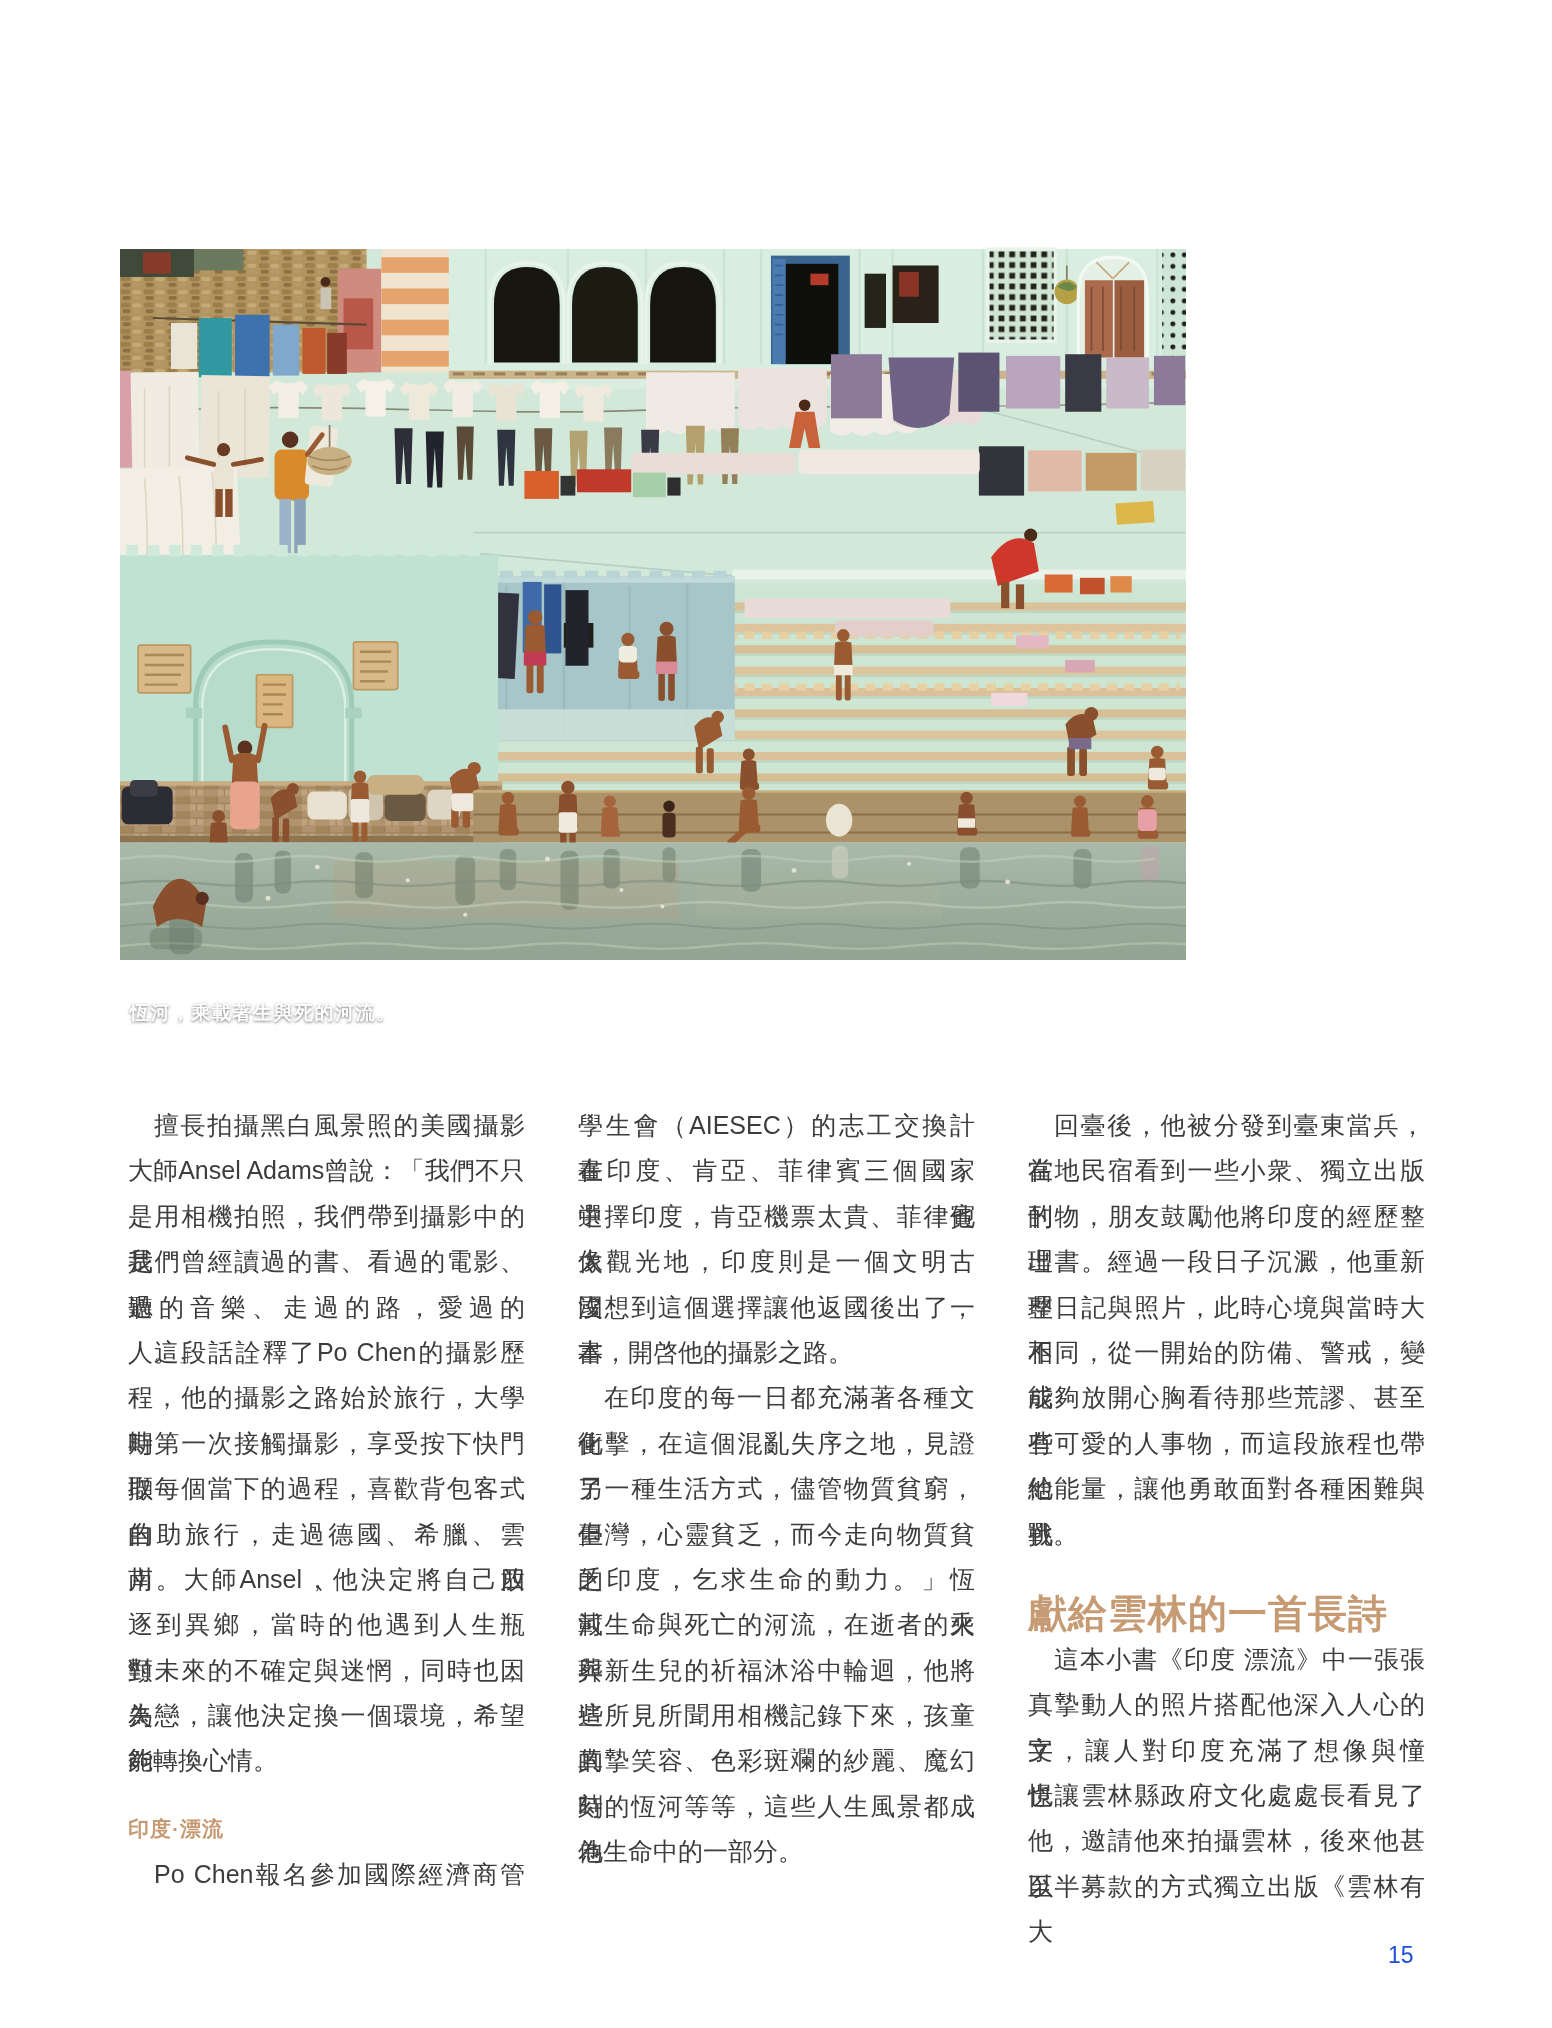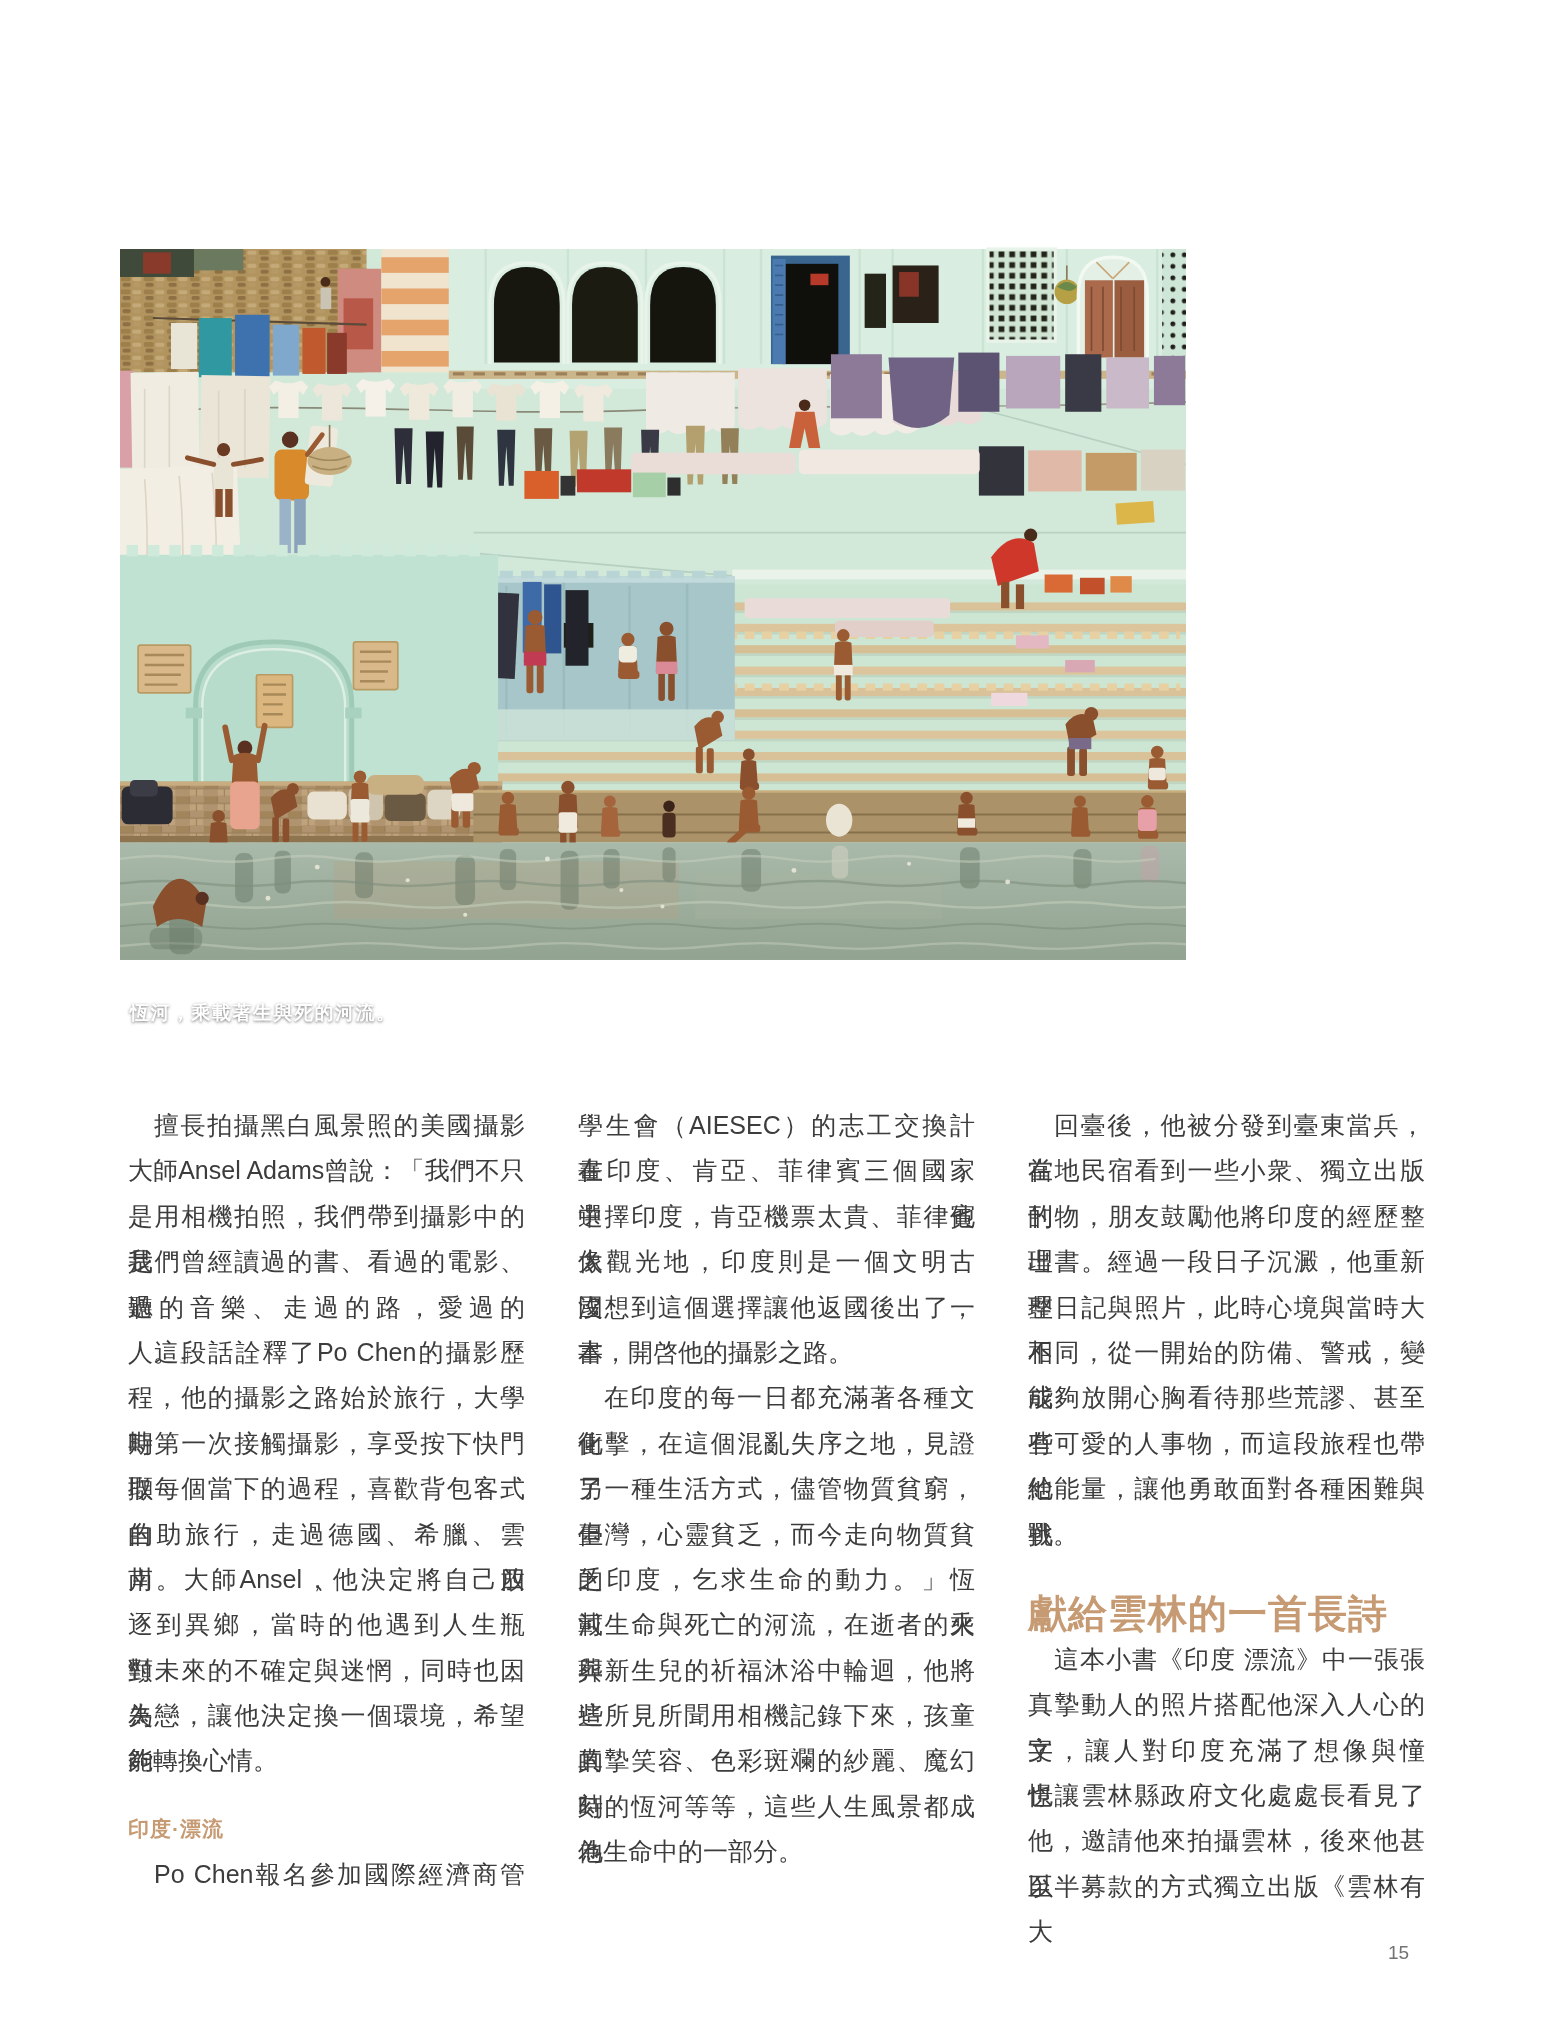--- a/index.html
+++ b/index.html
@@ -13,21 +13,21 @@
   .col[data-col="1"]{left:570px}
   .col[data-col="2"]{left:1020px}
   .line{height:45.4px;line-height:45.4px;text-align:justify;text-align-last:justify;
     overflow:visible;white-space:normal;}
   .line.end{text-align-last:left;}
   .line.indent{text-indent:26px;}
   .heading{color:var(--accent-heading,#c69b74);font-weight:bold;font-size:21px;height:46px;line-height:46px;
     letter-spacing:1px;}
   .col[data-col="0"] .heading{margin-top:22px;}
   .col[data-col="2"] .heading{margin-top:34px;font-size:39px;}
-  .pagenum{position:absolute;left:1388px;top:1942px;font-size:19px;color:#737373;}
+  .pagenum{position:absolute;left:1388px;top:1942px;font-size:23px;color:#1d4ed8;}
 </style>
 </head>
 <body>
 
 <div class="photo">
 <svg viewBox="0 0 1297 865" xmlns="http://www.w3.org/2000/svg">
   <defs>
     <pattern id="stonePat" width="28" height="16" patternUnits="userSpaceOnUse">
       <rect width="28" height="16" fill="#b2945f"></rect>
       <rect x="1" y="1" width="12" height="6" rx="2" fill="#9d7f4c"></rect>

